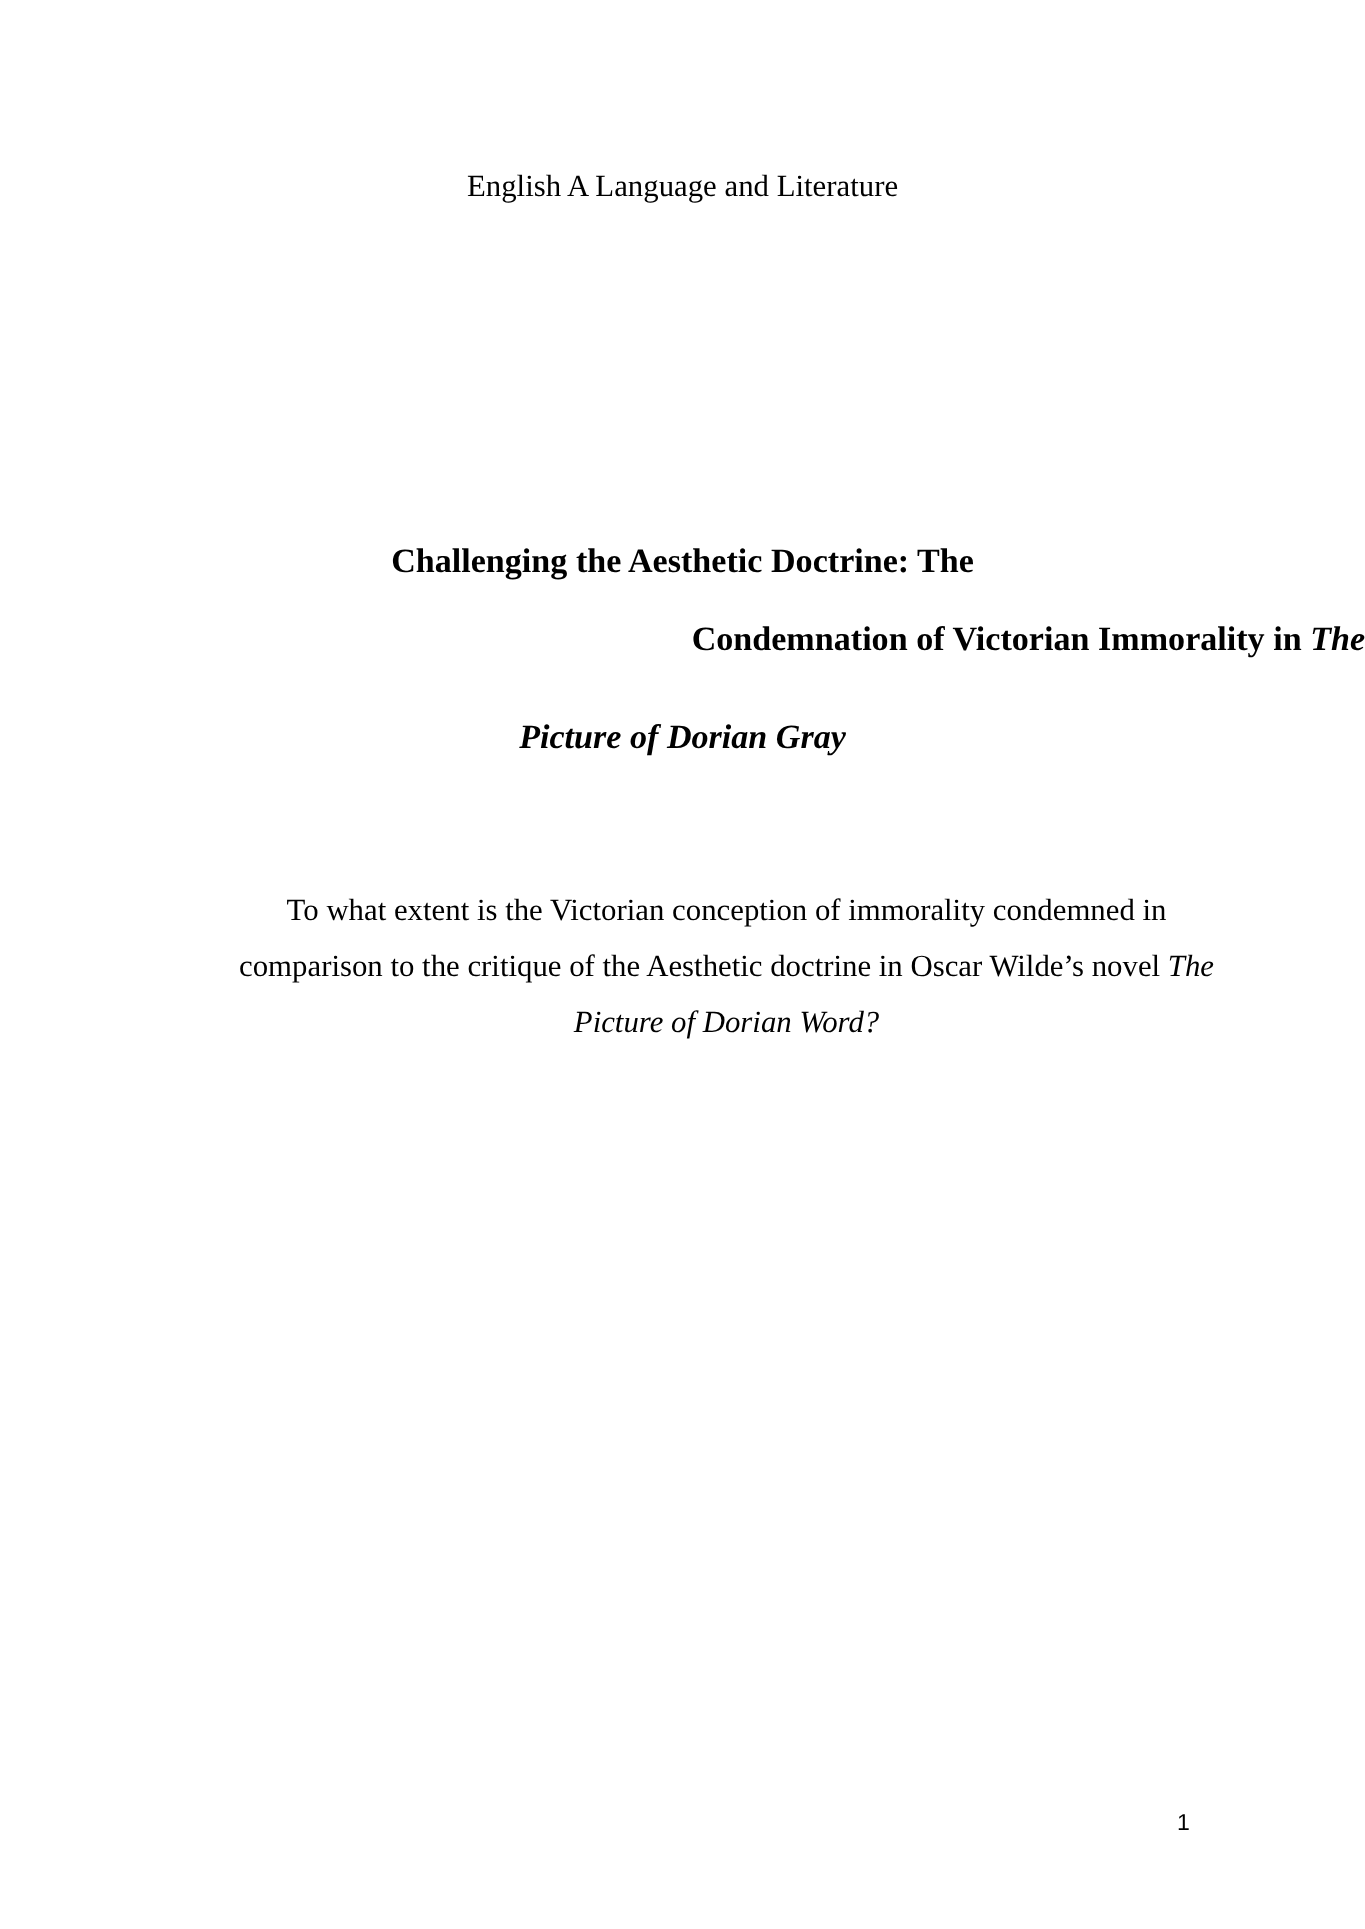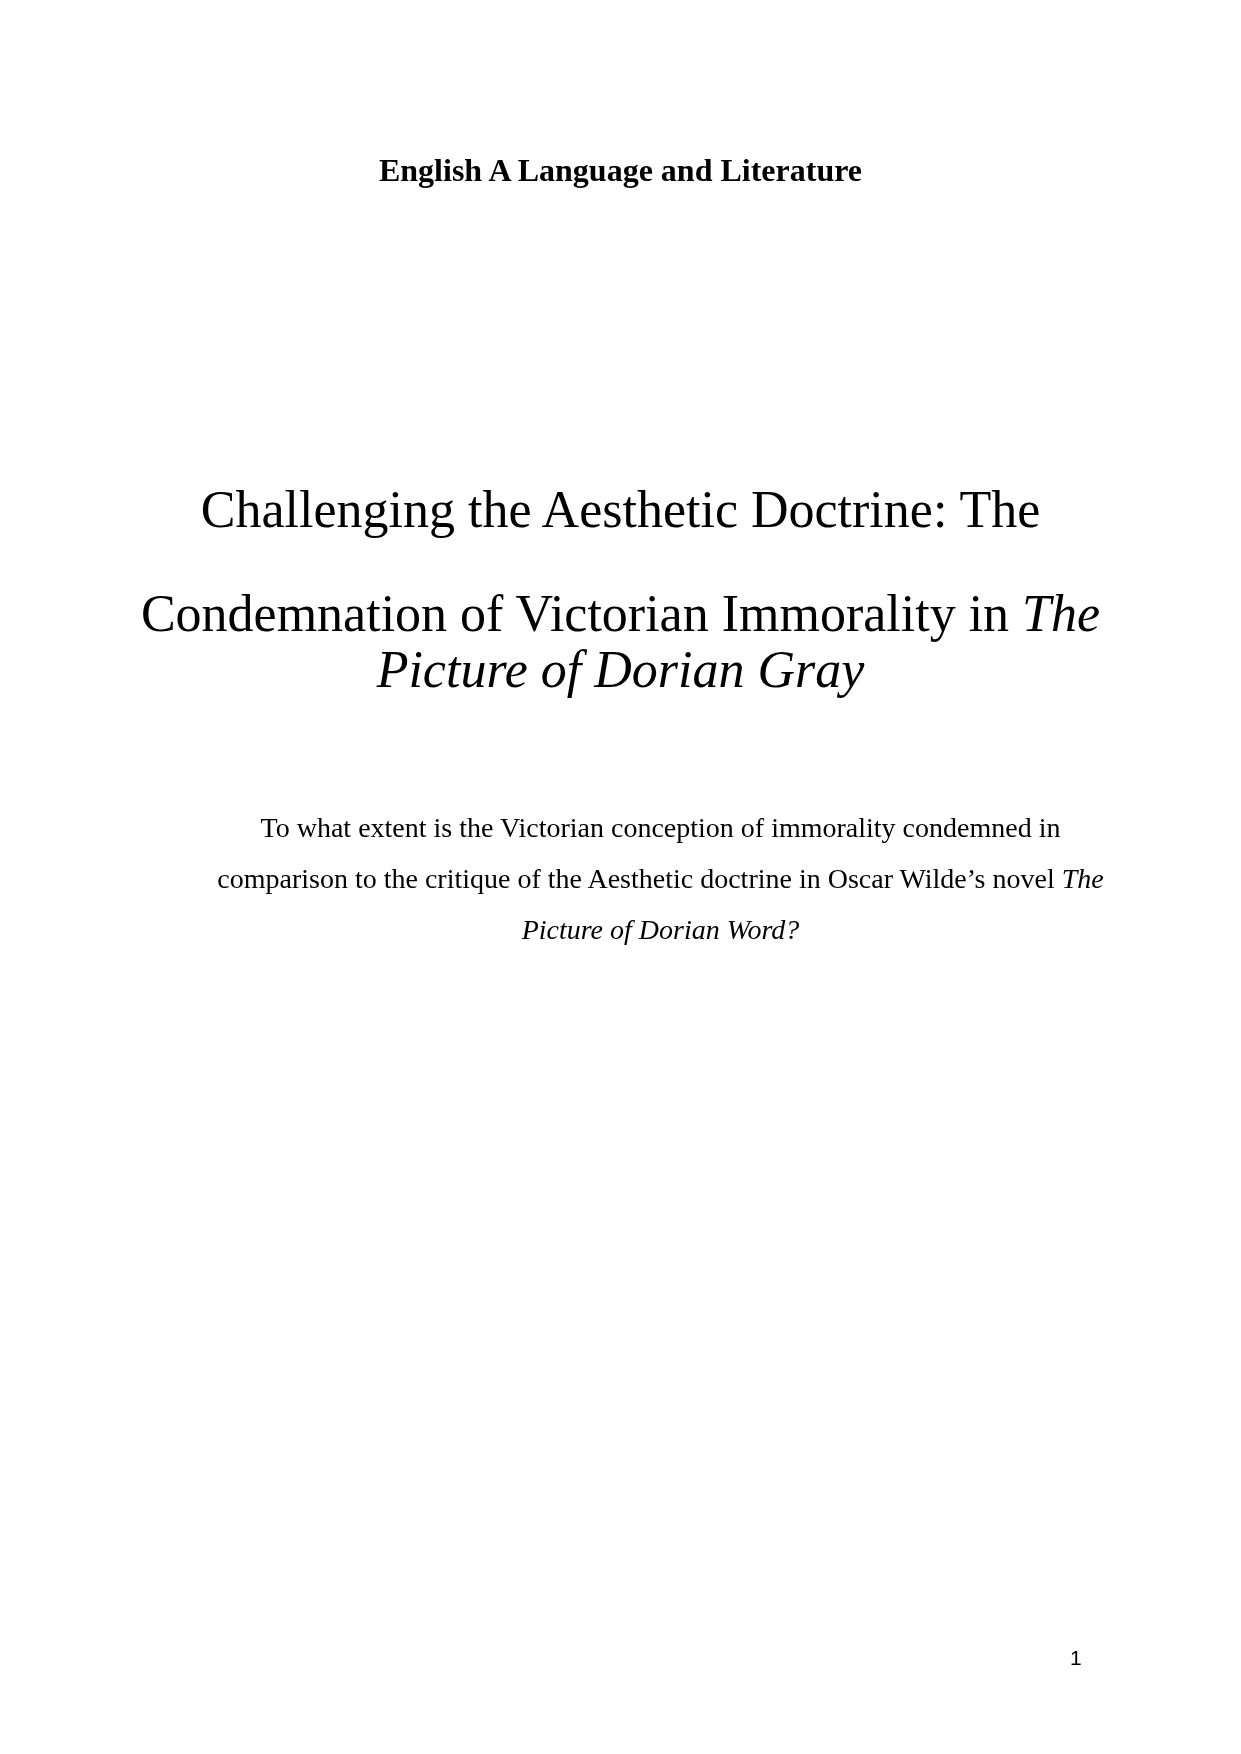--- a/index.html
+++ b/index.html
@@ -24,35 +24,35 @@
     }
     .center-line {
       position: absolute;
       left: 0;
       width: 1241px;
       text-align: center;
       white-space: nowrap;
     }
     .subject {
       top: 150px;
-      font-size: 32px;
+      font-size: 28px;
       line-height: 40px;
-      font-weight: bold;
     }
     .category {
       top: 262px;
       font-size: 25px;
       line-height: 32px;
     }
     .title {
-      font-size: 52px;
+      font-size: 31px;
       line-height: 56px;
+      font-weight: bold;
     }
     .title-l1 { top: 482px; }
-    .title-l2 { top: 586px; }
+    .title-l2 { top: 553px; text-align: right; }
     .title-l3 { top: 642px; }
     .rq {
       font-size: 28px;
       line-height: 36px;
       padding-left: 40px;
     }
     .rq-l1 { top: 810px; }
     .rq-l2 { top: 861px; }
     .rq-l3 { top: 912px; }
     .wordcount {

